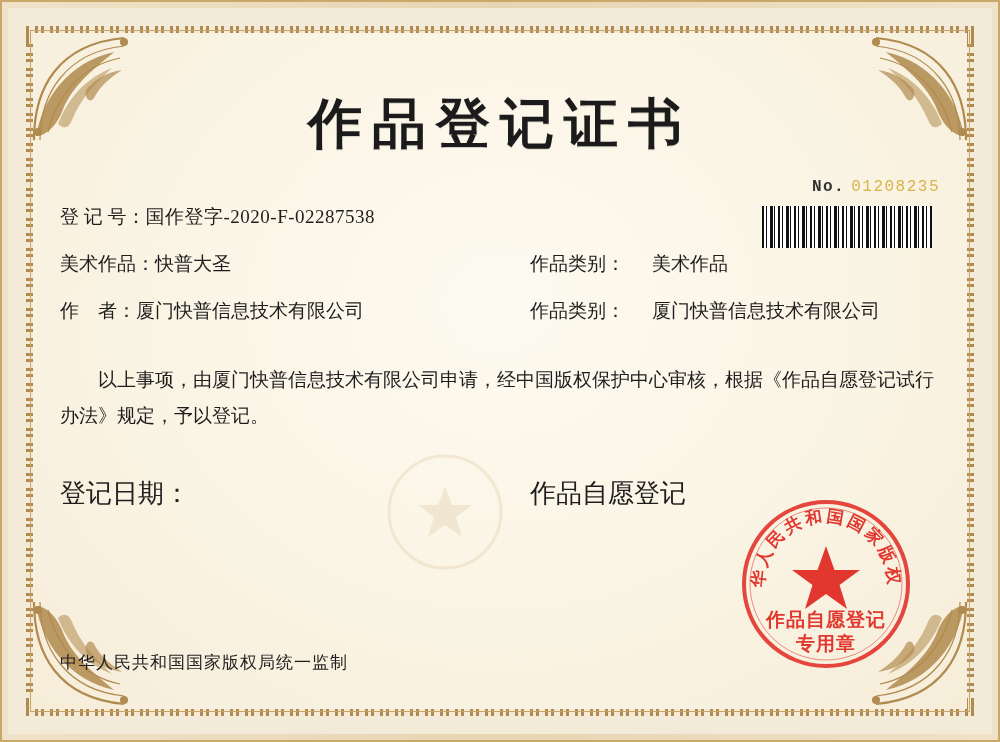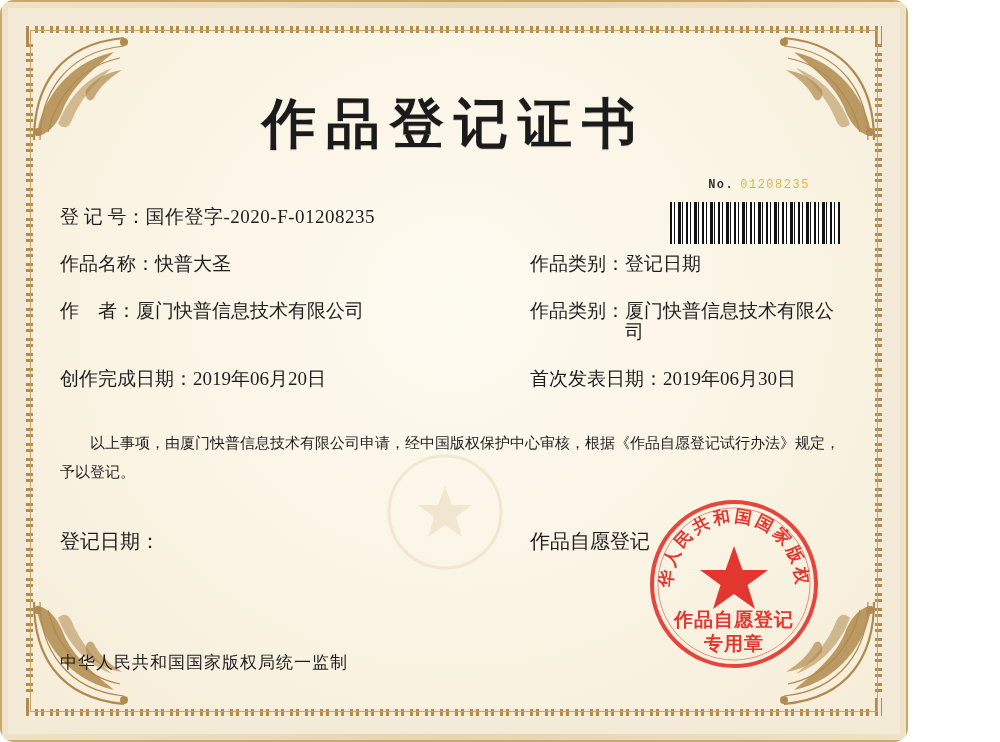--- a/index.html
+++ b/index.html
@@ -6,25 +6,24 @@
     margin: 0;
     padding: 0;
     background: #ffffff;
   }
   body {
     font-family: "Liberation Serif", "DejaVu Serif", serif;
   }
 
   #certificate {
     position: relative;
-    width: 908px;
+    width: 1000px;
     height: 742px;
     overflow: hidden;
     background: #fbf6e9;
-    border-radius: 14px;
   }
 
   
   .frame-outer {
     position: absolute;
     inset: 0;
     background:
       linear-gradient(90deg, #f0e2c8 0%, #e7d4b2 50%, #f0e2c8 100%);
     border: 2px solid #c9a96a;
     box-sizing: border-box;
@@ -115,24 +114,24 @@
 
   
   .barcode-block {
     position: absolute;
     right: 0px;
     top: 118px;
     width: 180px;
     text-align: center;
   }
   .barcode-no {
-    font-size: 12px;
+    font-size: 16px;
     color: #d9b44a;
     letter-spacing: 1.5px;
-    text-align: center;
+    text-align: right;
     margin-left: 2px;
     margin-bottom: 10px;
     font-family: "Liberation Mono", "DejaVu Sans Mono", monospace;
   }
   .barcode-no .nolabel { color: #333; font-weight: bold; margin-right: 6px; }
   .barcode-bars {
     height: 42px;
     width: 170px;
     margin-left: 2px;
     background:
@@ -151,42 +150,42 @@
   }
   .field-row {
     display: flex;
     margin-bottom: 26px;
   }
   .field {
     display: flex;
     align-items: baseline;
   }
   .field.col-left { width: 470px; }
-  .field.col-right { flex: 1; }
+  .field.col-right { flex: 1; gap: 27px; }
   .field-label {
     white-space: pre;
     color: #1d1d1d;
   }
   .field-value {
     color: #1d1d1d;
   }
   .row-reg .field-value { letter-spacing: 0.5px; }
 
   .statement {
     margin-top: 40px;
-    font-size: 15px;
+    font-size: 19px;
     line-height: 1.9;
     color: #1d1d1d;
     text-indent: 2em;
   }
 
   .sign-row {
     margin-top: 42px;
     display: flex;
-    font-size: 20px;
+    font-size: 26px;
     color: #1d1d1d;
   }
   .sign-row .col-left { width: 470px; }
 
   .footer {
     position: absolute;
     left: 0; right: 0;
     bottom: 8px;
     text-align: left;
     font-size: 17px;
@@ -300,56 +299,46 @@
         <span class="nolabel">No.</span><span>01208235</span>
       </div>
       <div class="barcode-bars"></div>
     </div>
 
     <div class="fields">
 
       <div class="field-row row-reg">
         <div class="field col-left">
           <span class="field-label">登 记 号：</span>
-          <span class="field-value">国作登字-2020-F-01208235</span>
+          <span class="field-value">国作登字-2020-F-02287538</span>
         </div>
       </div>
 
       <div class="field-row">
         <div class="field col-left">
-          <span class="field-label">作品名称：</span>
+          <span class="field-label">美术作品：</span>
           <span class="field-value">快普大圣</span>
         </div>
         <div class="field col-right">
           <span class="field-label">作品类别：</span>
-          <span class="field-value">登记日期</span>
+          <span class="field-value">美术作品</span>
         </div>
       </div>
 
       <div class="field-row">
         <div class="field col-left">
           <span class="field-label">作    者：</span>
           <span class="field-value">厦门快普信息技术有限公司</span>
         </div>
         <div class="field col-right">
           <span class="field-label">作品类别：</span>
           <span class="field-value">厦门快普信息技术有限公司</span>
         </div>
       </div>
 
-      <div class="field-row">
-        <div class="field col-left">
-          <span class="field-label">创作完成日期：</span>
-          <span class="field-value">2019年06月20日</span>
-        </div>
-        <div class="field col-right">
-          <span class="field-label">首次发表日期：</span>
-          <span class="field-value">2019年06月30日</span>
-        </div>
-      </div>
 
     </div>
 
     <div class="statement">以上事项，由厦门快普信息技术有限公司申请，经中国版权保护中心审核，根据《作品自愿登记试行办法》规定，予以登记。</div>
 
     <div class="sign-row">
       <div class="col-left field">
         <span class="field-label">登记日期：</span>
       </div>
       <div class="col-right">

